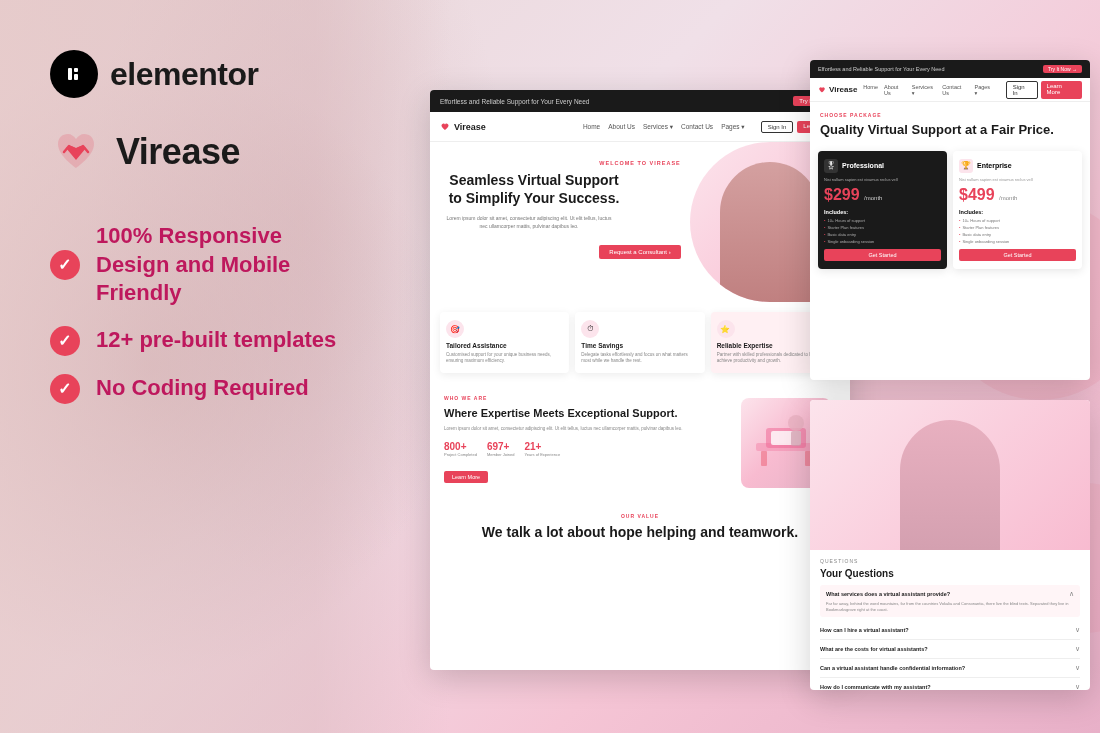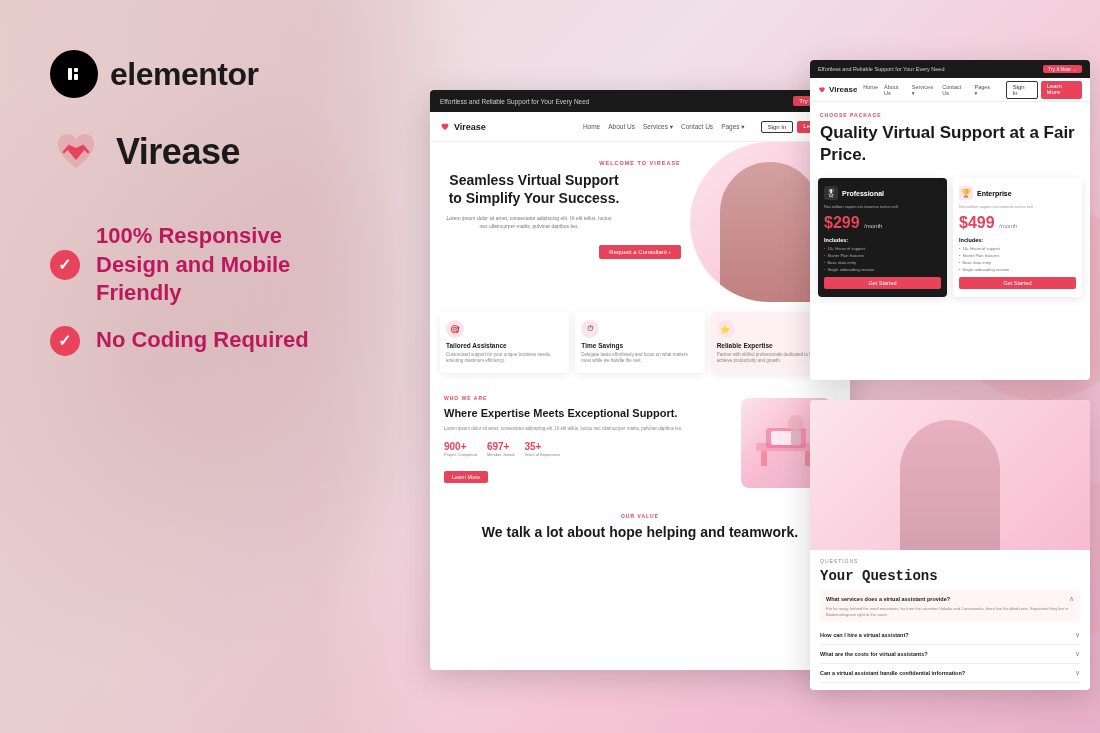--- a/index.html
+++ b/index.html
@@ -535,21 +535,21 @@
     .sec-pricing-tag {
       font-size: 5px;
       color: #e8435a;
       text-transform: uppercase;
       letter-spacing: 1px;
       font-weight: 600;
       margin-bottom: 4px;
     }
 
     .sec-pricing-title {
-      font-size: 17px;
+      font-size: 13px;
       font-weight: 800;
       color: #1a1a1a;
       line-height: 1.3;
     }
 
     .sec-pricing-cards {
       display: flex;
       gap: 6px;
       padding: 6px 8px;
     }
@@ -684,25 +684,24 @@
 
     .faq-tag {
       font-size: 5px;
       color: #888;
       text-transform: uppercase;
       letter-spacing: 1px;
       margin-bottom: 4px;
     }
 
     .faq-title {
-      font-size: 14px;
+      font-size: 10px;
       font-weight: 800;
       color: #1a1a1a;
       margin-bottom: 6px;
-      font-family: Liberation Mono, monospace;
     }
 
     .faq-item {
       border-bottom: 1px solid #eee;
       padding: 5px 0;
     }
 
     .faq-item.active {
       background: #fff5f7;
       padding: 5px 6px;
@@ -819,20 +818,24 @@
     <span class="virease-text">Virease</span>
   </div>
 
   <div class="features-list">
     <div class="feature-item">
       <div class="check-icon"></div>
       <span class="feature-text">100% Responsive Design and Mobile Friendly</span>
     </div>
     <div class="feature-item">
       <div class="check-icon"></div>
+      <span class="feature-text">12+ pre-built templates</span>
+    </div>
+    <div class="feature-item">
+      <div class="check-icon"></div>
       <span class="feature-text">No Coding Required</span>
     </div>
   </div>
 
 </div>
 
 <div class="right-panel">
 
   <div class="preview-main">
 
@@ -889,29 +892,29 @@
       </div>
     </div>
 
     <div class="preview-whoweare">
       <div class="wwa-left">
         <div class="wwa-tag">WHO WE ARE</div>
         <div class="wwa-title">Where Expertise Meets Exceptional Support.</div>
         <div class="wwa-desc">Lorem ipsum dolor sit amet, consectetur adipiscing elit. Ut elit tellus, luctus nec ullamcorper mattis, pulvinar dapibus leo.</div>
         <div class="wwa-stats">
           <div class="wwa-stat">
-            <div class="wwa-stat-num">900+</div>
+            <div class="wwa-stat-num">800+</div>
             <div class="wwa-stat-label">Project Completed</div>
           </div>
           <div class="wwa-stat">
             <div class="wwa-stat-num">697+</div>
             <div class="wwa-stat-label">Member Joined</div>
           </div>
           <div class="wwa-stat">
-            <div class="wwa-stat-num">35+</div>
+            <div class="wwa-stat-num">21+</div>
             <div class="wwa-stat-label">Years of Experience</div>
           </div>
         </div>
         <div class="wwa-btn">Learn More</div>
       </div>
       <div class="wwa-right">
         <div class="wwa-illustration">
 
           <svg width="80" height="80" viewBox="0 0 80 80" fill="none" xmlns="http://www.w3.org/2000/svg">
             <rect x="10" y="40" width="60" height="8" rx="2" fill="#f48fb1" opacity="0.6"></rect>

